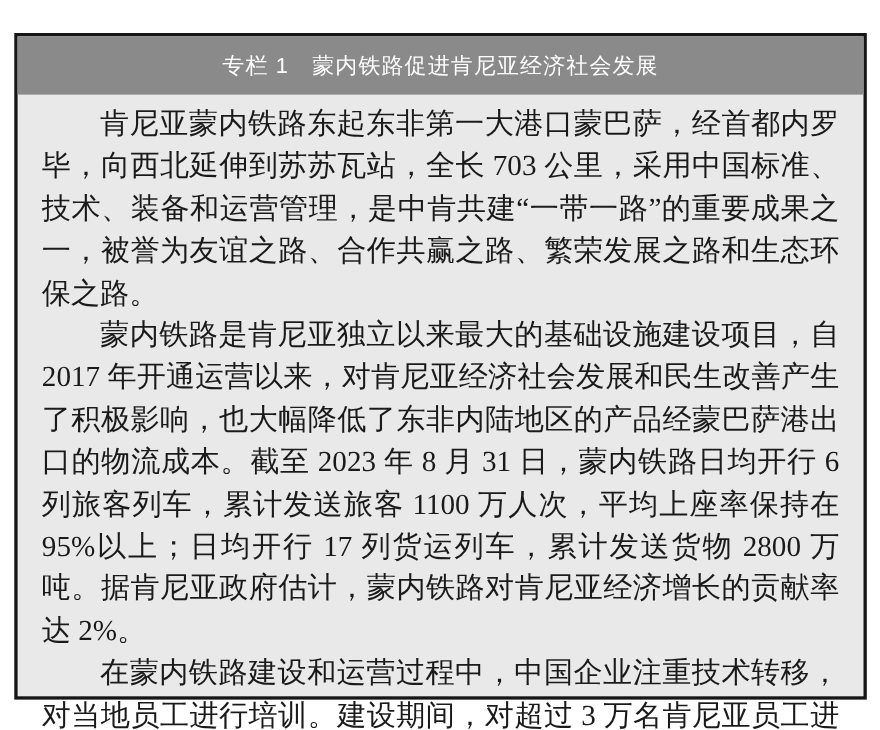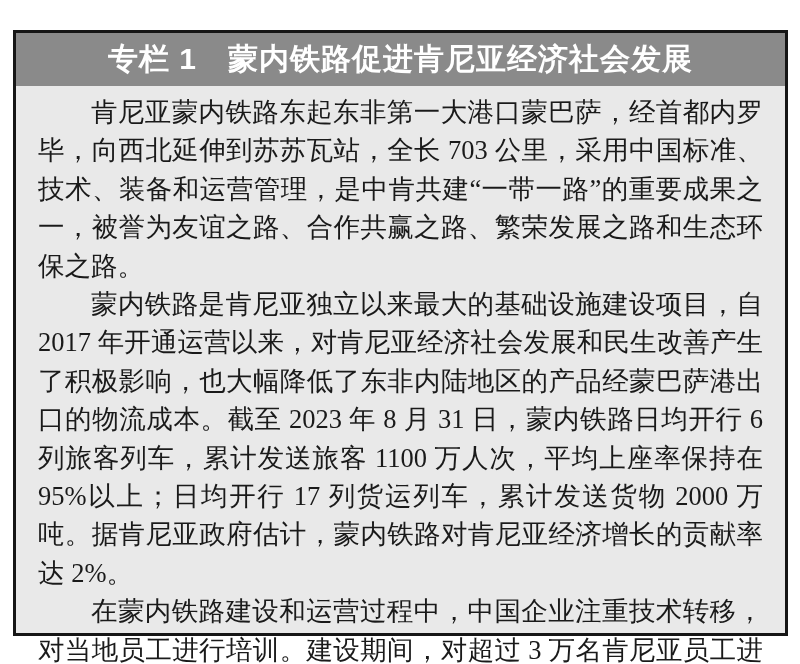--- a/index.html
+++ b/index.html
@@ -27,22 +27,22 @@
     background: #e9e9e9;
   }
   .column-header {
     height: 53px;
     background: #8a8a8a;
     color: #ffffff;
     display: flex;
     align-items: center;
     justify-content: center;
     font-family: "Liberation Sans", "DejaVu Sans", sans-serif;
-    font-weight: bold;
-    font-size: 30px;
+    font-weight: normal;
+    font-size: 20px;
     letter-spacing: 1px;
   }
   .column-body {
     padding: 7px 22px 0 22px;
     font-family: "Liberation Serif", "DejaVu Serif", serif;
     font-size: 26.5px;
     line-height: 38.4px;
     color: #1a1a1a;
     text-align: justify;
     text-justify: inter-ideograph;
@@ -55,17 +55,17 @@
 </head>
 <body>
 
 <div class="page">
   <div class="column-box">
     <div class="column-header">
       <span>专栏 1　蒙内铁路促进肯尼亚经济社会发展</span>
     </div>
     <div class="column-body">
       <p>肯尼亚蒙内铁路东起东非第一大港口蒙巴萨，经首都内罗毕，向西北延伸到苏苏瓦站，全长 703 公里，采用中国标准、技术、装备和运营管理，是中肯共建“一带一路”的重要成果之一，被誉为友谊之路、合作共赢之路、繁荣发展之路和生态环保之路。</p>
-      <p>蒙内铁路是肯尼亚独立以来最大的基础设施建设项目，自 2017 年开通运营以来，对肯尼亚经济社会发展和民生改善产生了积极影响，也大幅降低了东非内陆地区的产品经蒙巴萨港出口的物流成本。截至 2023 年 8 月 31 日，蒙内铁路日均开行 6 列旅客列车，累计发送旅客 1100 万人次，平均上座率保持在 95%以上；日均开行 17 列货运列车，累计发送货物 2000 万吨。据肯尼亚政府估计，蒙内铁路对肯尼亚经济增长的贡献率达 2%。</p>
+      <p>蒙内铁路是肯尼亚独立以来最大的基础设施建设项目，自 2017 年开通运营以来，对肯尼亚经济社会发展和民生改善产生了积极影响，也大幅降低了东非内陆地区的产品经蒙巴萨港出口的物流成本。截至 2023 年 8 月 31 日，蒙内铁路日均开行 6 列旅客列车，累计发送旅客 1100 万人次，平均上座率保持在 95%以上；日均开行 17 列货运列车，累计发送货物 2800 万吨。据肯尼亚政府估计，蒙内铁路对肯尼亚经济增长的贡献率达 2%。</p>
       <p>在蒙内铁路建设和运营过程中，中国企业注重技术转移，对当地员工进行培训。建设期间，对超过 3 万名肯尼亚员工进行了入职培训，每年选拔当地青年赴中国参加培训和学历教育。自开通运营以来，采取“因人因专业因岗位”的培训方式，已为肯尼亚培养专业技术成熟人员 1152 名。</p>
     </div>
   </div>
 </div>
 
 </body></html>

